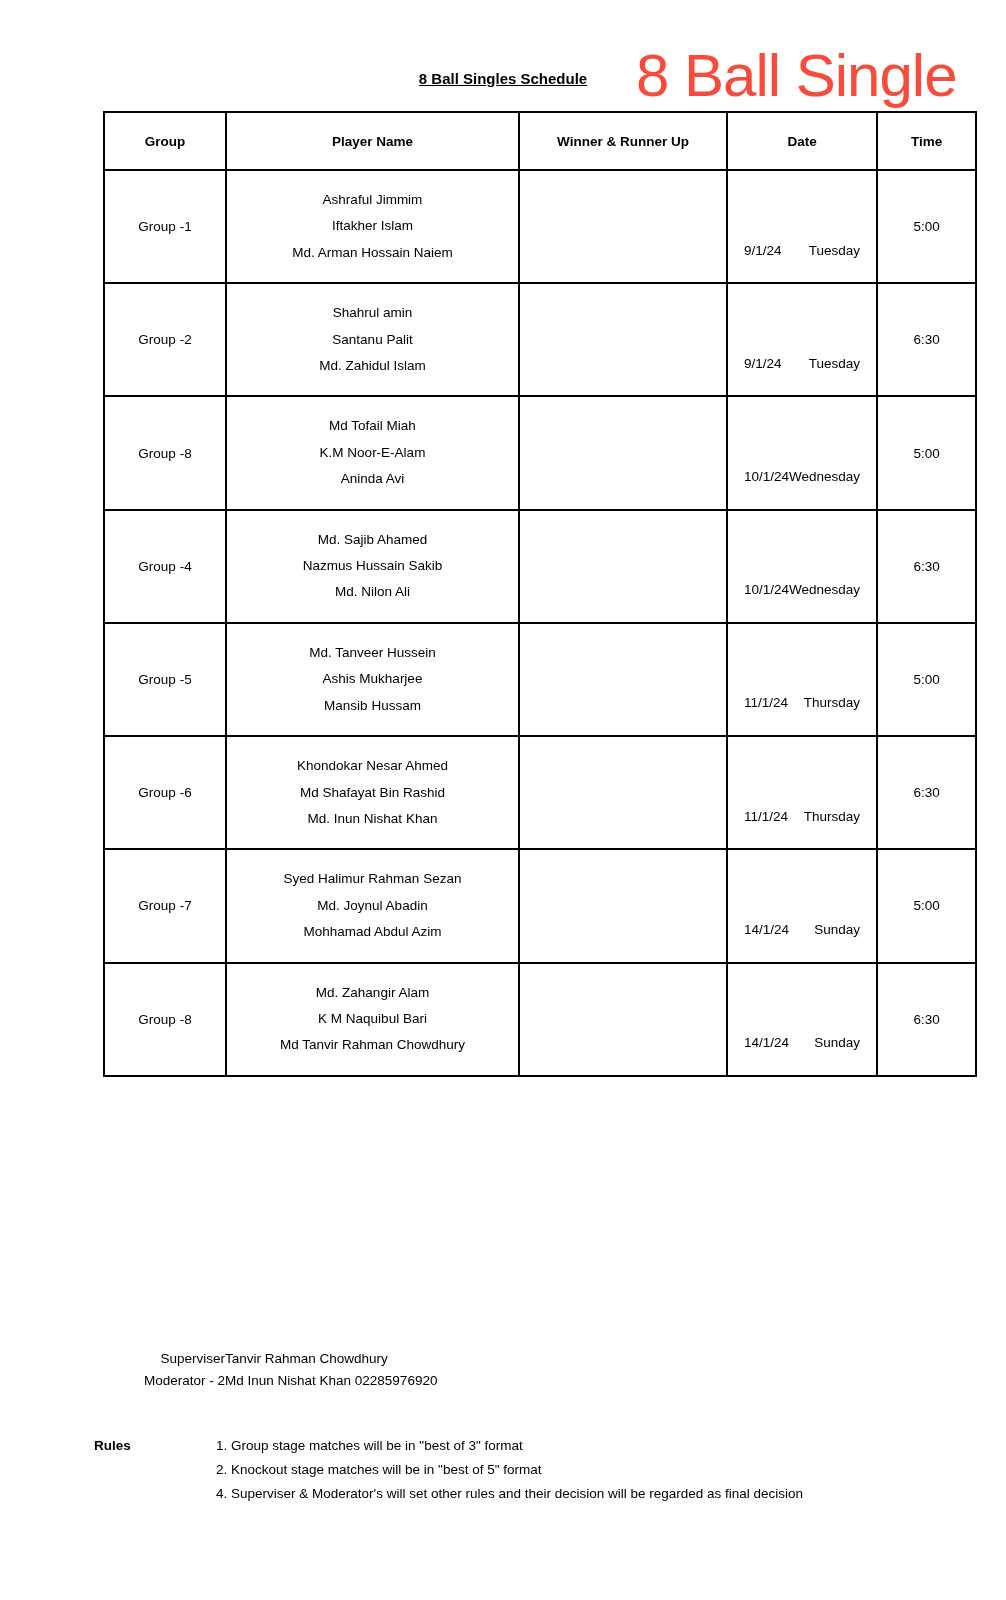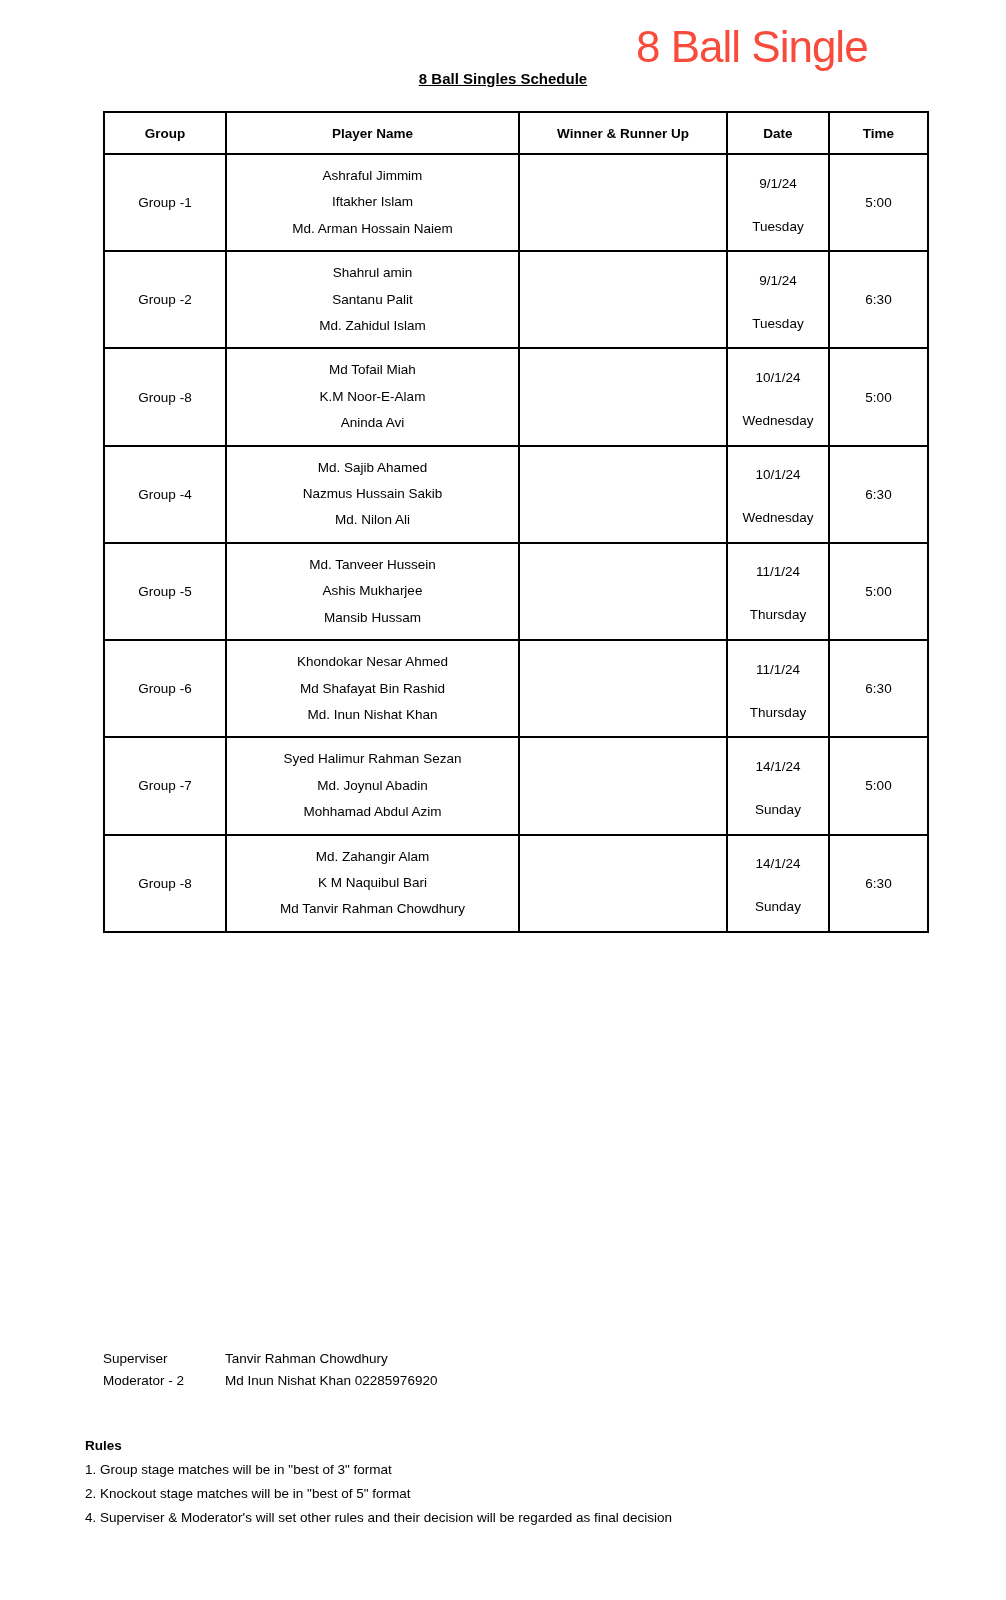--- a/index.html
+++ b/index.html
@@ -5,44 +5,44 @@
   html,body { margin:0; padding:0; background:#ffffff; }
   .page {
     position:relative; width:1006px; height:1600px; background:#ffffff;
     font-family:"Liberation Sans", sans-serif; color:#000; overflow:hidden;
   }
   .doc-title {
     position:absolute; top:70px; left:0; width:100%; text-align:center;
     font-size:15px; font-weight:bold; text-decoration:underline;
   }
   .overlay-title {
-    position:absolute; top:25px; left:636px; font-size:44px; line-height:1;
+    position:absolute; top:46px; left:636px; font-size:60px; line-height:1;
     font-weight:400; white-space:nowrap; letter-spacing:-1px;
   }
   table.tbl {
     position:absolute; left:103px; border-collapse:collapse; table-layout:fixed;
     background:#fff;
   }
   col.c1{width:122px;} col.c2{width:293px;} col.c3{width:208px;} col.c4{width:102px;} col.c5{width:99px;}
   .tbl th, .tbl td {
-    border:2px solid #000; padding:8px; text-align:center; vertical-align:middle;
+    border:2px solid #000; padding:16px; text-align:center; vertical-align:middle;
     font-size:13.5px; color:#000;
   }
   .tbl th { height:24px; font-weight:bold; }
   .group-row td { height:78px; }
   .pline { line-height:26.4px; }
-  .stack { display:flex; flex-direction:column; justify-content:space-between;
-           box-sizing:border-box; margin:0 auto; width:100%; }
+  .stack { display:flex; justify-content:space-between;
+           box-sizing:border-box; margin:0 auto; width:100%;align-items:flex-end; }
   .stack > div { line-height:18px; }
   .stack-g { height:74px; padding:9px 0 4px; }
   .staff { position:absolute; top:1348px; left:103px; font-size:13.5px; }
-  .staff-row { display:flex; line-height:22px; }
+  .staff-row { display:flex; line-height:22px;text-align:right; }
   .staff-label { width:122px; }
   .staff-value { white-space:pre-wrap; }
-  .rules { position:absolute; top:1434px; left:85px; display:flex; font-size:13.5px;flex-direction:column; }
+  .rules { position:absolute; top:1434px; left:94px; display:flex; font-size:13.5px; }
   .rules-label { width:122px; font-weight:bold; line-height:24px; }
   .rules-items > div { line-height:24px; white-space:pre-wrap; }
 </style>
 </head>
 <body>
 
 <div class="page">
 
   <div class="overlay-title" style="color: rgb(249, 75, 60);">8 Ball Single</div>
   <div class="doc-title">8 Ball Singles Schedule</div>

